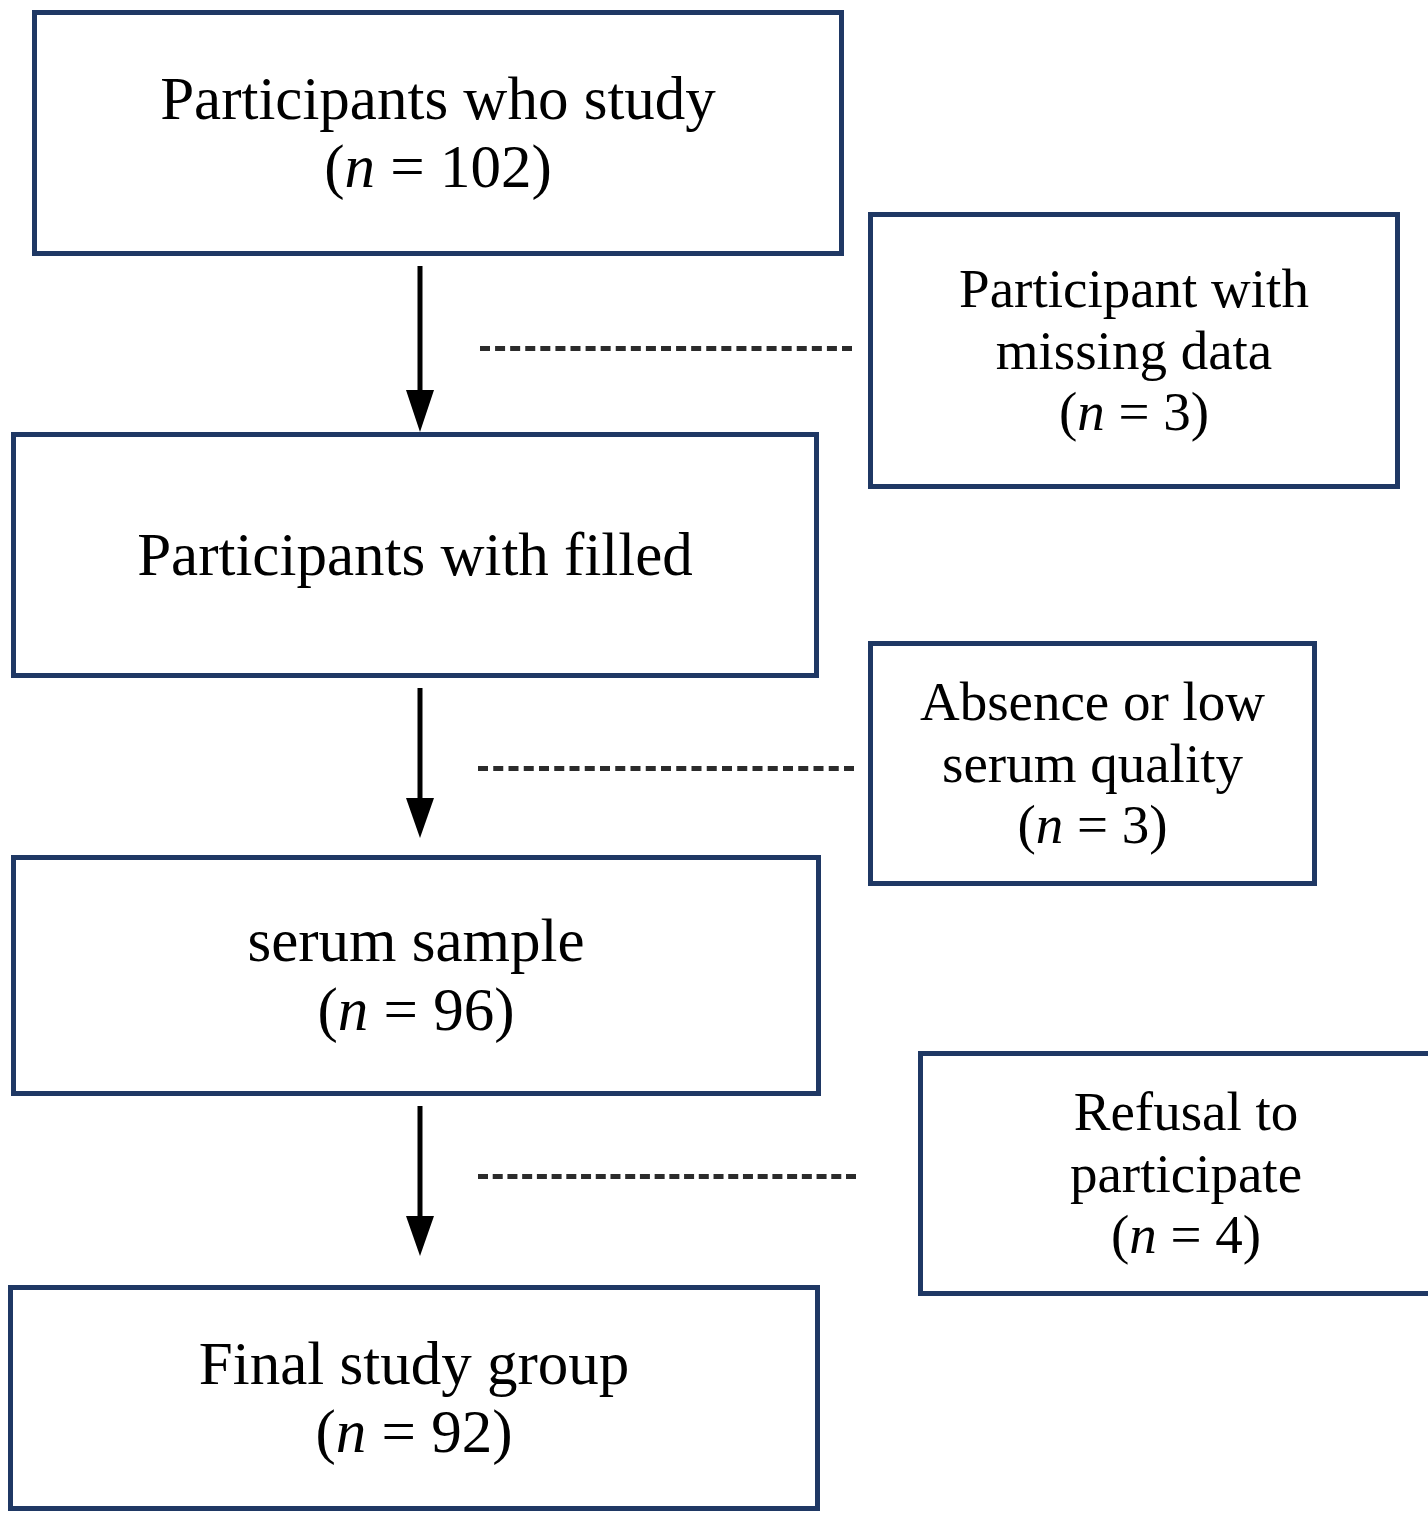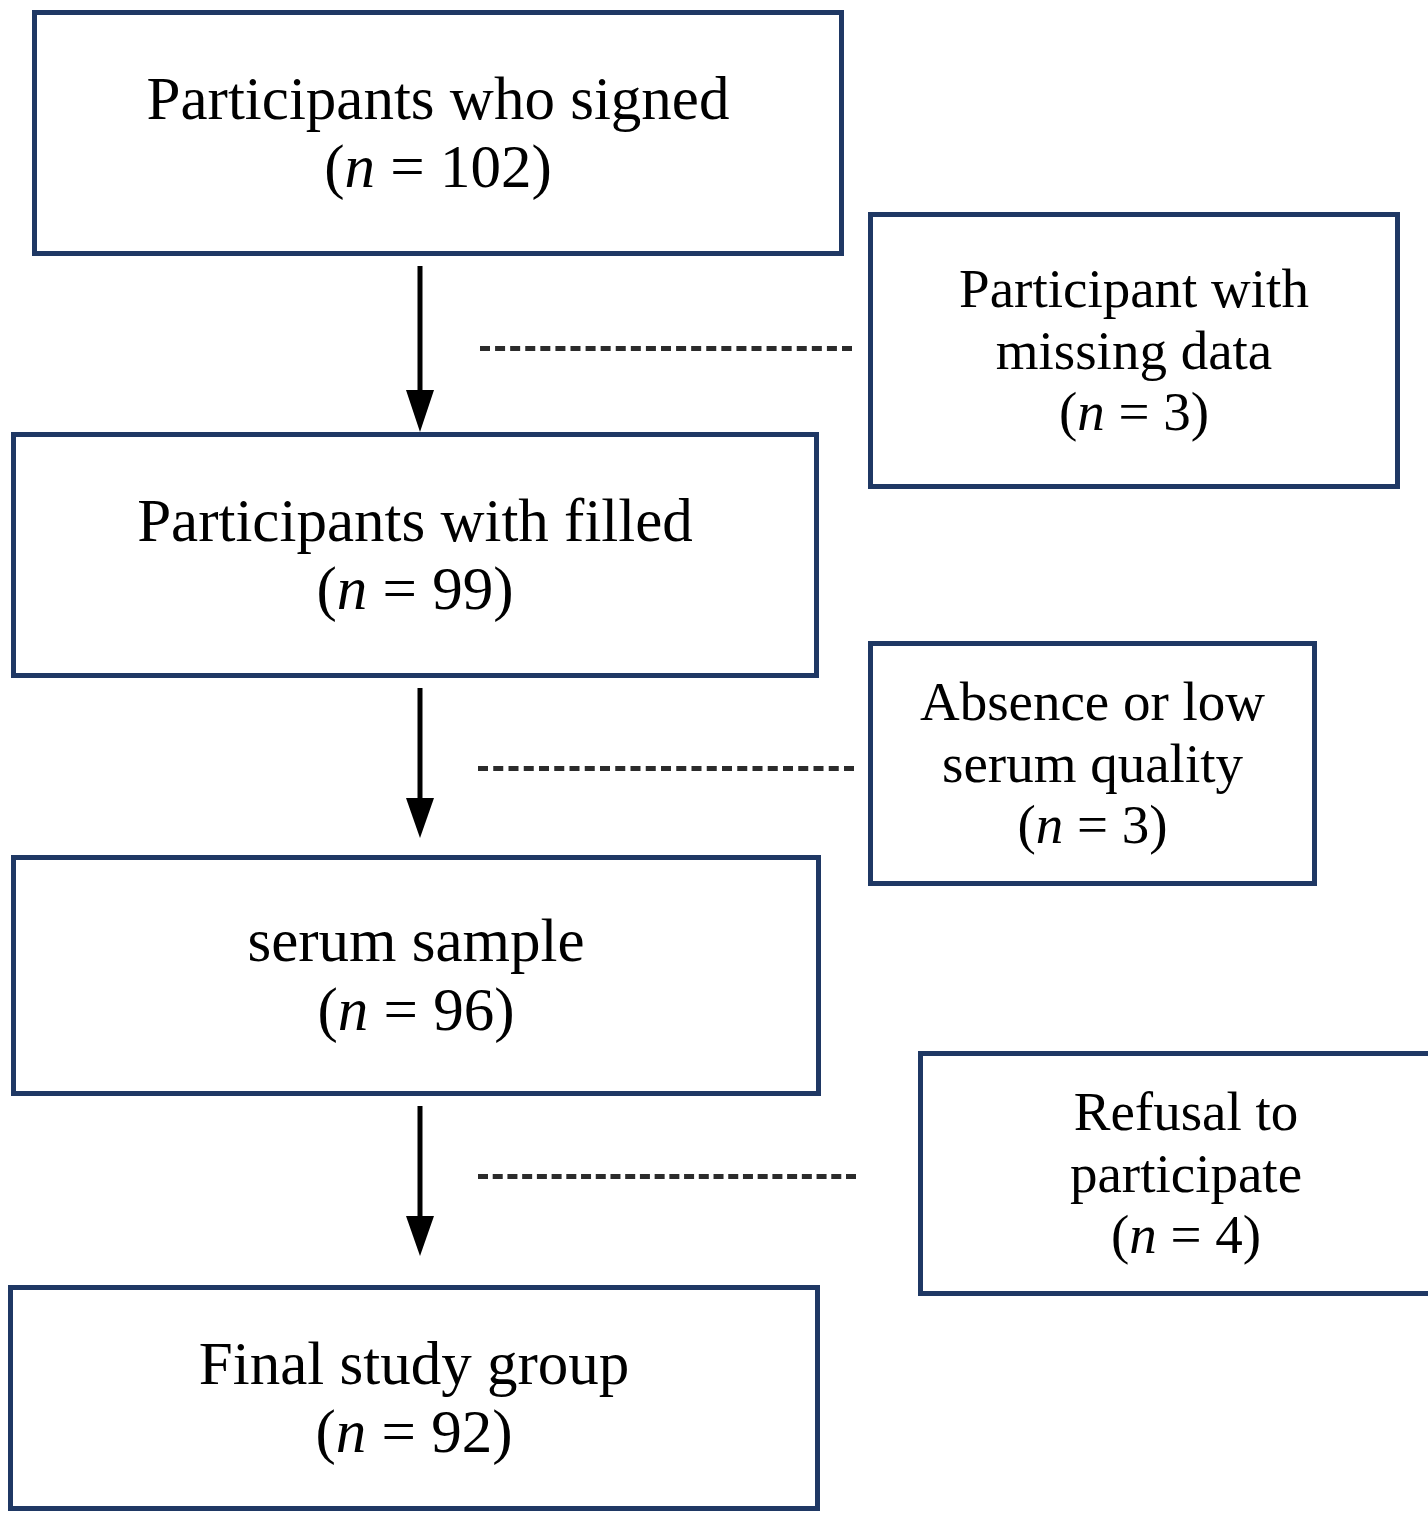--- a/index.html
+++ b/index.html
@@ -79,27 +79,26 @@
   #dash-1 { left: 480px; top: 346px;  width: 372px; }
   #dash-2 { left: 478px; top: 766px;  width: 376px; }
   #dash-3 { left: 478px; top: 1174px; width: 378px; }
 </style>
 </head>
 <body>
 
 <div id="canvas">
 
   <div class="node main" id="node-consent">
-    <span class="ln">Participants who signed</span>
+    <span class="ln">Participants who study</span>
     <span class="ln"><span>(</span><span class="ital">n</span><span> = </span><span>102</span><span>)</span></span>
   </div>
 
   <div class="node main" id="node-questionnaire">
     <span class="ln">Participants with filled</span>
-    <span class="ln"><span>(</span><span class="ital">n</span><span> = </span><span>99</span><span>)</span></span>
   </div>
 
   <div class="node main" id="node-serum">
     <span class="ln">serum sample</span>
     <span class="ln"><span>(</span><span class="ital">n</span><span> = </span><span>96</span><span>)</span></span>
   </div>
 
   <div class="node main" id="node-final">
     <span class="ln">Final study group</span>
     <span class="ln"><span>(</span><span class="ital">n</span><span> = </span><span>92</span><span>)</span></span>

